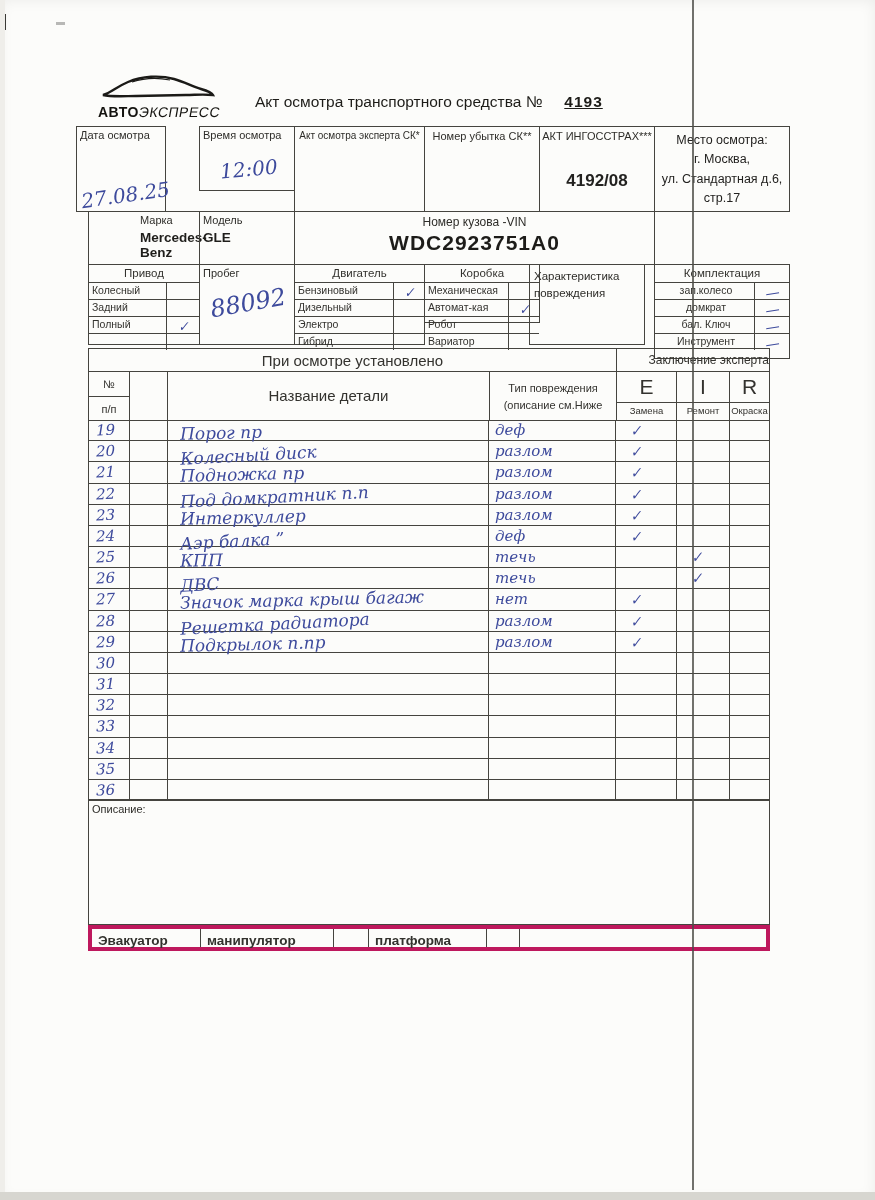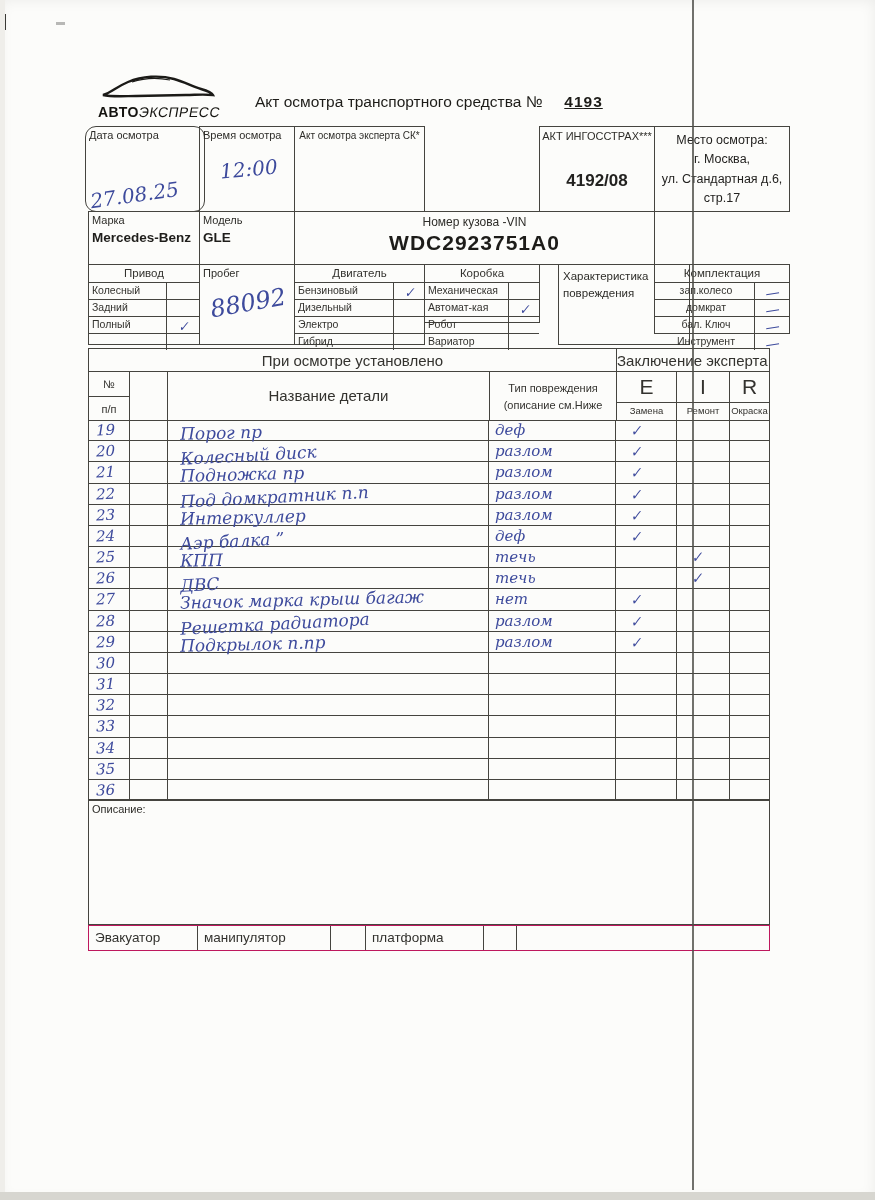--- a/index.html
+++ b/index.html
@@ -22,21 +22,21 @@
   .opt-row{display:flex;height:16px;border-bottom:1px solid #45443f;}
   .opt-row:last-child{border-bottom:none;}
   .opt-label{flex:1;font-size:10.5px;line-height:15px;padding-left:3px;overflow:hidden;}
   .opt-check{width:30px;border-left:1px solid #45443f;text-align:center;}
   .equip .opt-check{width:34px;}
   .drive .opt-check{width:32px;}
   .tick{font-family:"DejaVu Serif", serif;font-style:italic;color:#3d4a9c;font-size:13px;line-height:14px;display:inline-block;transform:rotate(-6deg);}
   .dash{color:#3d4a9c;font-size:13px;line-height:13px;display:inline-block;transform:rotate(-9deg);}
   
   #insp-title-left{line-height:23px;text-align:center;font-size:15px;}
-  #insp-title-right{line-height:23px;text-align:left;font-size:15px;}
+  #insp-title-right{line-height:23px;text-align:right;font-size:12px;}
   .hdr-big{height:30px;line-height:30px;text-align:center;font-size:21px;}
   .hdr-sub{height:17px;line-height:16px;text-align:center;font-size:9.5px;border-top:1px solid #45443f;}
   #insp-rows{position:absolute;left:88px;top:420px;width:682px;height:380px;display:flex;flex-direction:column;}
   .insp-row{flex:1;display:flex;}
   .insp-row + .insp-row{border-top:1px solid #45443f;}
   .insp-row > div{box-sizing:border-box;overflow:visible;}
   .insp-row > div + div{border-left:1px solid #45443f;}
   .c-num{width:41px;}
   .c-sp{width:38px;}
   .c-name{flex:1;}
@@ -44,21 +44,21 @@
   .c-e{width:61px;}
   .c-i{width:53px;}
   .c-r{width:41px;}
   .hw-num{font-size:15px;line-height:20px;padding-left:8px;display:block;transform:rotate(-2deg);}
   .hw-name{font-size:17px;line-height:20px;padding-left:12px;display:block;white-space:nowrap;}
   .hw-type{font-size:15px;line-height:20px;padding-left:6px;display:block;white-space:nowrap;}
   .insp-row:nth-child(odd) .hw-name{transform:rotate(-1.5deg);}
   .insp-row:nth-child(even) .hw-name{transform:rotate(-3deg);}
   .hw-check{font-size:14px;line-height:19px;padding-left:14px;display:block;transform:rotate(-8deg);}
   
-  #transport{position:absolute;left:88px;top:925px;width:682px;height:26px;display:flex;border:1px solid #be185d;box-sizing:border-box;}
+  #transport{position:absolute;left:88px;top:925px;width:682px;height:26px;display:flex;border:4px solid #be185d;box-sizing:border-box;font-weight:bold;}
   #transport > div{box-sizing:border-box;font-size:13.5px;line-height:23px;padding-left:6px;}
   #transport > div + div{border-left:1px solid #45443f;}
   #transport > div:nth-child(1){width:108px;}
   #transport > div:nth-child(2){width:133px;}
   #transport > div:nth-child(3){width:35px;}
   #transport > div:nth-child(4){width:118px;}
   #transport > div:nth-child(5){width:33px;}
   #transport > div:nth-child(6){flex:1;}
   
   #fold-line{position:absolute;left:692px;top:0;width:2px;height:1190px;background:#4d4d49;opacity:.8;}
@@ -80,45 +80,48 @@
       <path d="M5 25 C 13 23, 18 17, 30 12 C 44 6, 62 5, 76 9 C 87 12, 93 16, 103 19 C 110 21, 114 23, 115 25 C 104 24, 97 25, 88 25 L 38 26 C 28 26, 13 27, 5 25 Z" fill="none" stroke="#1b1a17" stroke-width="2.4"></path>
       <path d="M34 12 C 46 8, 60 7.5, 72 10" fill="none" stroke="#1b1a17" stroke-width="1.2"></path>
     </svg>
     <div id="logo-text"><span class="b">АВТО</span><span class="r">ЭКСПРЕСС</span></div>
   </div>
 
   <div class="abs" id="doc-title" style="left:255px;top:93px;width:480px;">
     <span>Акт осмотра транспортного средства №</span><span class="num">4193</span>
   </div>
 
-  <div class="cell" style="left:85px;top:126px;width:120px;height:86px;border-radius:11px;">
+  <div class="cell" style="left:76px;top:126px;width:90px;height:86px;">
     <div class="lbl" style="padding:2px 0 0 3px;">Дата осмотра</div>
     <div class="hand abs nowrap" style="left:4px;bottom:4px;font-size:20px;transform:rotate(-8deg);">27.08.25</div>
   </div>
-  <div class="cell" style="left:199px;top:126px;width:96px;height:86px;">
+  <div class="cell" style="left:199px;top:126px;width:96px;height:65px;">
     <div class="lbl" style="padding:2px 0 0 3px;">Время осмотра</div>
     <div class="hand abs nowrap" style="left:20px;top:30px;font-size:20px;transform:rotate(-5deg);">12:00</div>
   </div>
   <div class="cell" style="left:294px;top:126px;width:131px;height:86px;">
     <div class="lbl" style="padding:3px 2px 0 2px;font-size:10px;text-align:center;">Акт осмотра эксперта СК*</div>
+  </div>
+  <div class="cell" style="left:424px;top:126px;width:116px;height:86px;">
+    <div class="lbl" style="padding:3px 2px 0 2px;text-align:center;">Номер убытка СК**</div>
   </div>
   <div class="cell" style="left:539px;top:126px;width:116px;height:86px;">
     <div class="lbl" style="padding:3px 2px 0 2px;text-align:center;">АКТ ИНГОССТРАХ***</div>
     <div class="abs" style="left:0;top:44px;width:100%;text-align:center;font-size:17px;font-weight:bold;color:#232220;">4192/08</div>
   </div>
   <div class="cell" style="left:654px;top:126px;width:136px;height:86px;">
     <div style="font-size:12.5px;text-align:center;line-height:1.55;padding-top:4px;color:#232220;">
       <div>Место осмотра:</div>
       <div>г. Москва,</div>
       <div>ул. Стандартная д.6,</div>
       <div>стр.17</div>
     </div>
   </div>
 
-  <div class="cell" style="left:88px;top:211px;width:112px;height:54px;">
+  <div class="cell" style="left:88px;top:211px;width:112px;height:54px;padding-left:48px;">
     <div class="lbl" style="padding:2px 0 0 3px;">Марка</div>
     <div style="padding:4px 0 0 3px;font-size:13.5px;font-weight:bold;color:#1f1e1b;">Mercedes-Benz</div>
   </div>
   <div class="cell" style="left:199px;top:211px;width:96px;height:54px;">
     <div class="lbl" style="padding:2px 0 0 3px;">Модель</div>
     <div style="padding:4px 0 0 3px;font-size:13.5px;font-weight:bold;color:#1f1e1b;">GLE</div>
   </div>
   <div class="cell" style="left:294px;top:211px;width:361px;height:54px;">
     <div style="font-size:12px;text-align:center;padding-top:3px;color:#2e2d29;">Номер кузова -VIN</div>
     <div style="font-size:21px;font-weight:bold;text-align:center;letter-spacing:1px;color:#1d1c19;padding-top:2px;">WDC2923751A0</div>
@@ -184,27 +187,27 @@
         <div class="opt-row">
           <div class="opt-label">Робот</div>
           <div class="opt-check"></div>
         </div>
         <div class="opt-row">
           <div class="opt-label">Вариатор</div>
           <div class="opt-check"></div>
         </div>
       </div>
   </div>
-  <div class="cell" style="left:558px;top:264px;width:132px;height:81px;">
+  <div class="cell" style="left:529px;top:264px;width:116px;height:81px;">
     <div style="font-size:11.5px;padding:3px 0 0 4px;line-height:1.5;color:#2e2d29;">
       <div>Характеристика</div>
       <div>повреждения</div>
     </div>
   </div>
-  <div class="cell equip" style="left:654px;top:264px;width:136px;height:70px;">
+  <div class="cell equip" style="left:654px;top:264px;width:136px;height:95px;">
     <div class="opt-head">Комплектация</div>
     <div id="equip-opts">
         <div class="opt-row">
           <div class="opt-label" style="text-align: center;">зап.колесо</div>
           <div class="opt-check"><span class="dash">—</span></div>
         </div>
         <div class="opt-row">
           <div class="opt-label" style="text-align: center;">домкрат</div>
           <div class="opt-check"><span class="dash">—</span></div>
         </div>

